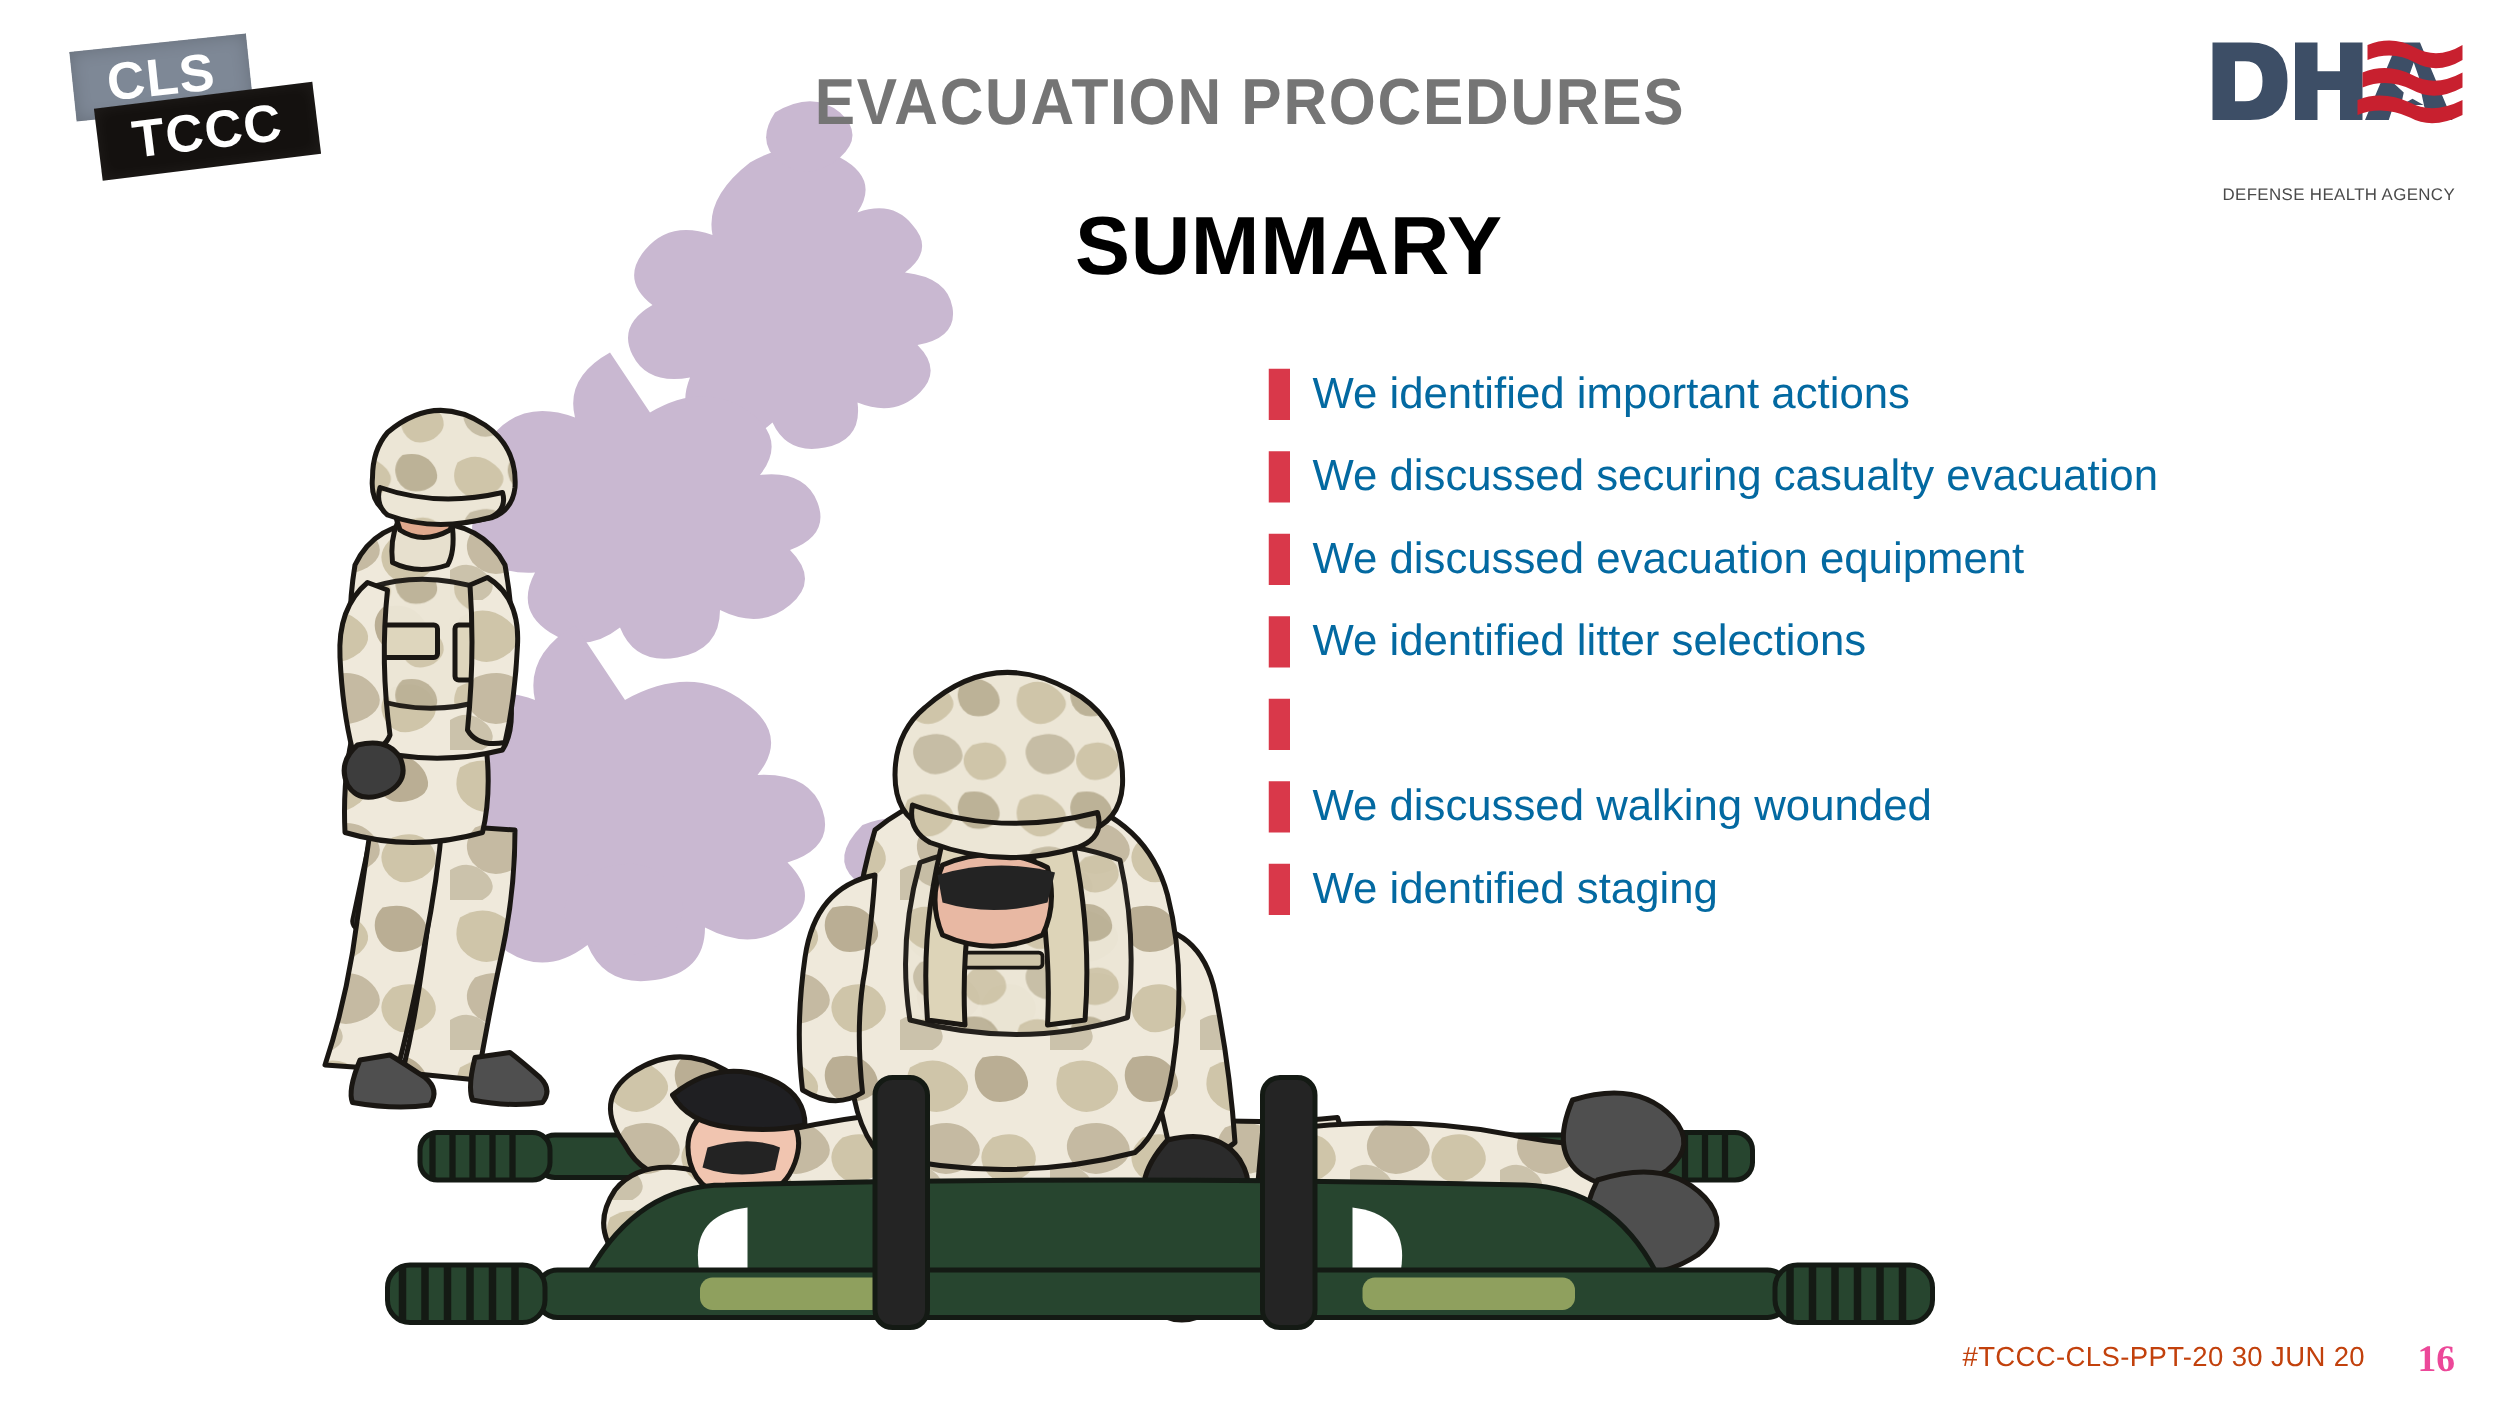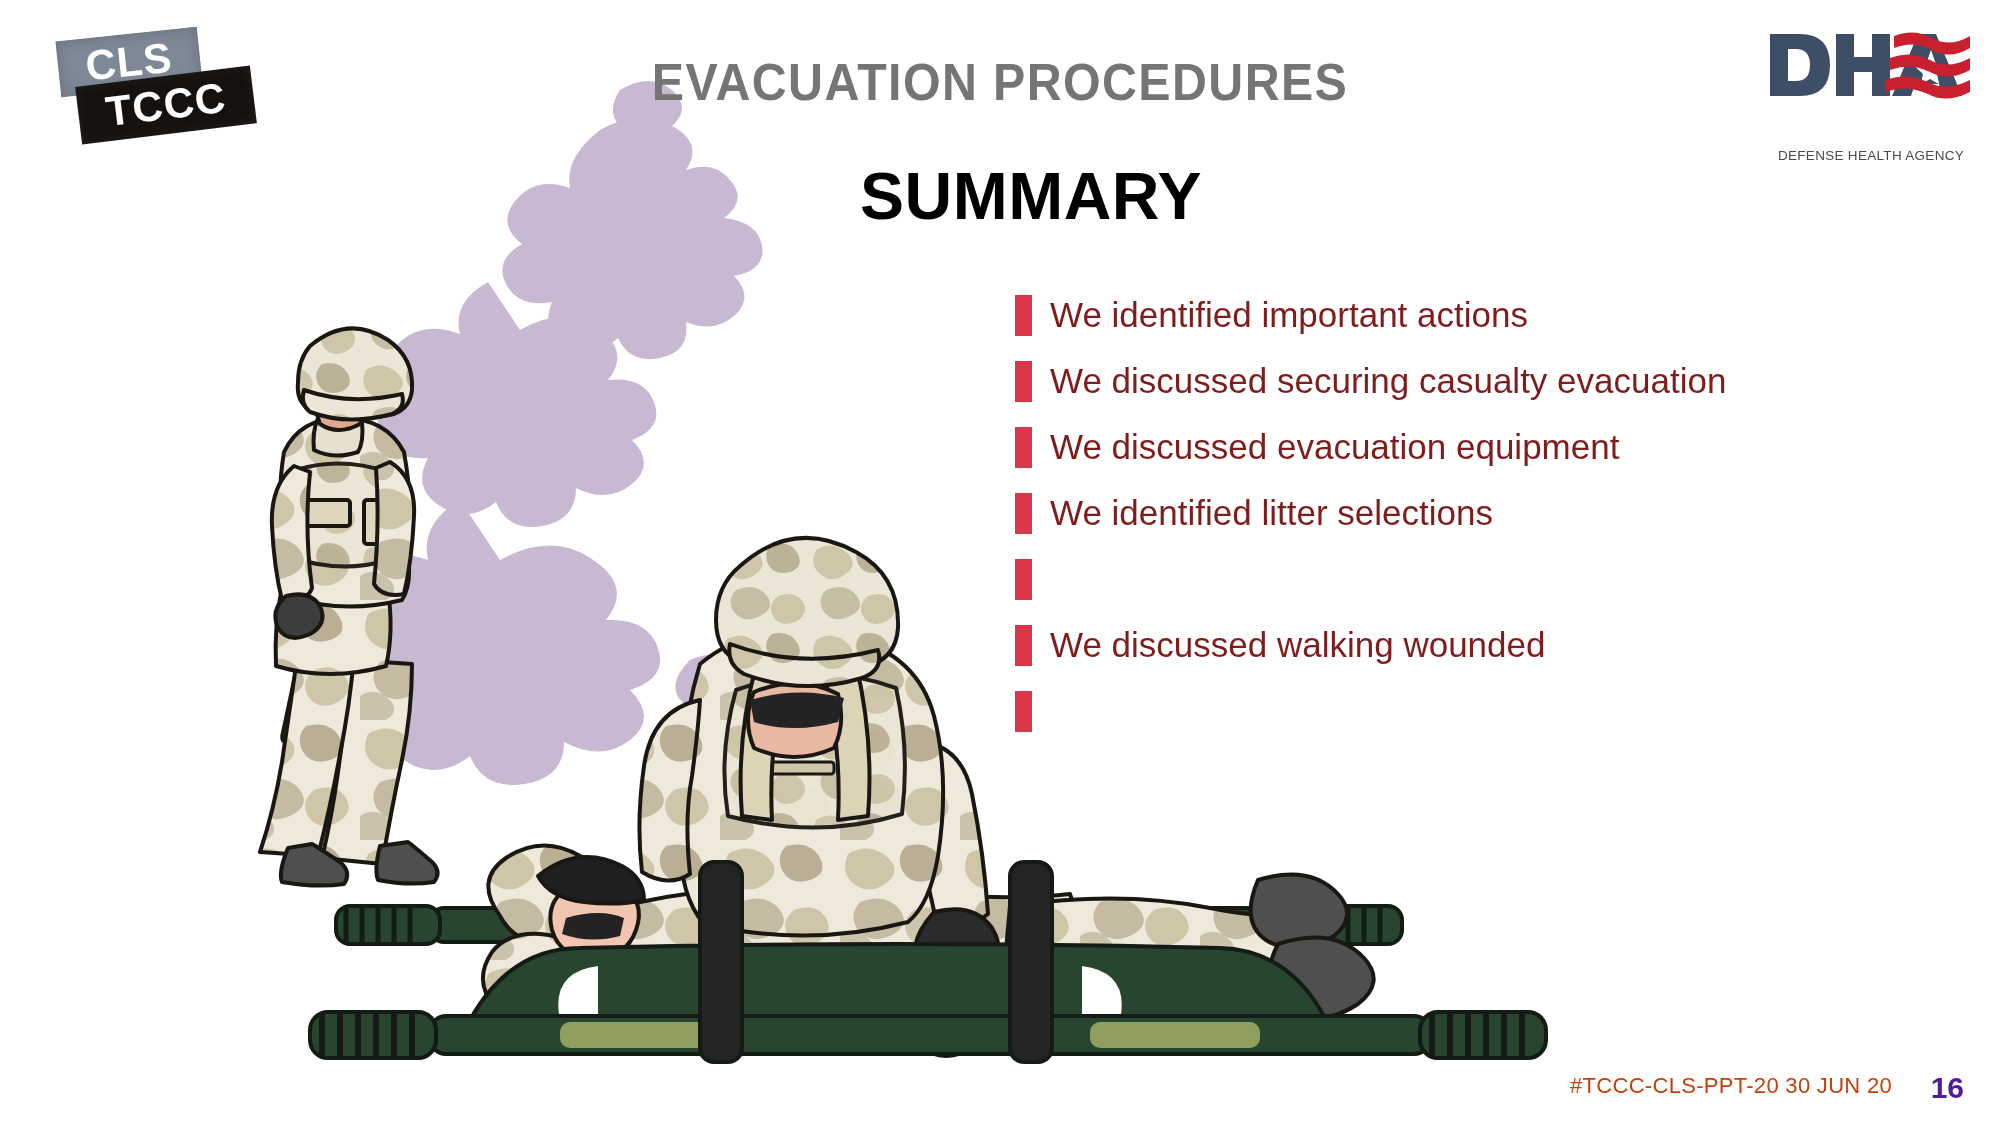--- a/index.html
+++ b/index.html
@@ -121,42 +121,43 @@
   }
   .bullet-mark {
     width: 17px;
     height: 41px;
     background: #d9384a;
     flex: 0 0 auto;
   }
   .bullet-text {
     margin-left: 18px;
     font-size: 35px;
-    color: #7f1d1d;
+    color: #0369a1;
     line-height: 1.05;
     white-space: nowrap;
   }
 
   
   #footer-code {
     position: absolute;
     right: 108px;
     bottom: 26px;
     font-size: 22px;
     color: #c2410c;
     letter-spacing: 0.3px;
     white-space: nowrap;
   }
   #footer-page {
     position: absolute;
     right: 36px;
     bottom: 20px;
     font-size: 30px;
-    color: #4c1d95;
+    color: #ec4899;
     font-weight: bold;
+    font-family: Liberation Serif, serif;
   }
 
   
   #illustration {
     position: absolute;
     left: 0;
     top: 0;
     width: 2000px;
     height: 1125px;
     pointer-events: none;
@@ -376,19 +377,20 @@
     </div>
     <div class="bullet-row">
       <span class="bullet-mark"></span>
     </div>
     <div class="bullet-row">
       <span class="bullet-mark"></span>
       <span class="bullet-text">We discussed walking wounded</span>
     </div>
     <div class="bullet-row">
       <span class="bullet-mark"></span>
+      <span class="bullet-text">We identified staging</span>
     </div>
   </div>
 
   <div id="footer-code">#TCCC-CLS-PPT-20 30 JUN 20</div>
   <div id="footer-page">16</div>
 
 </div>
 
 </body></html>

